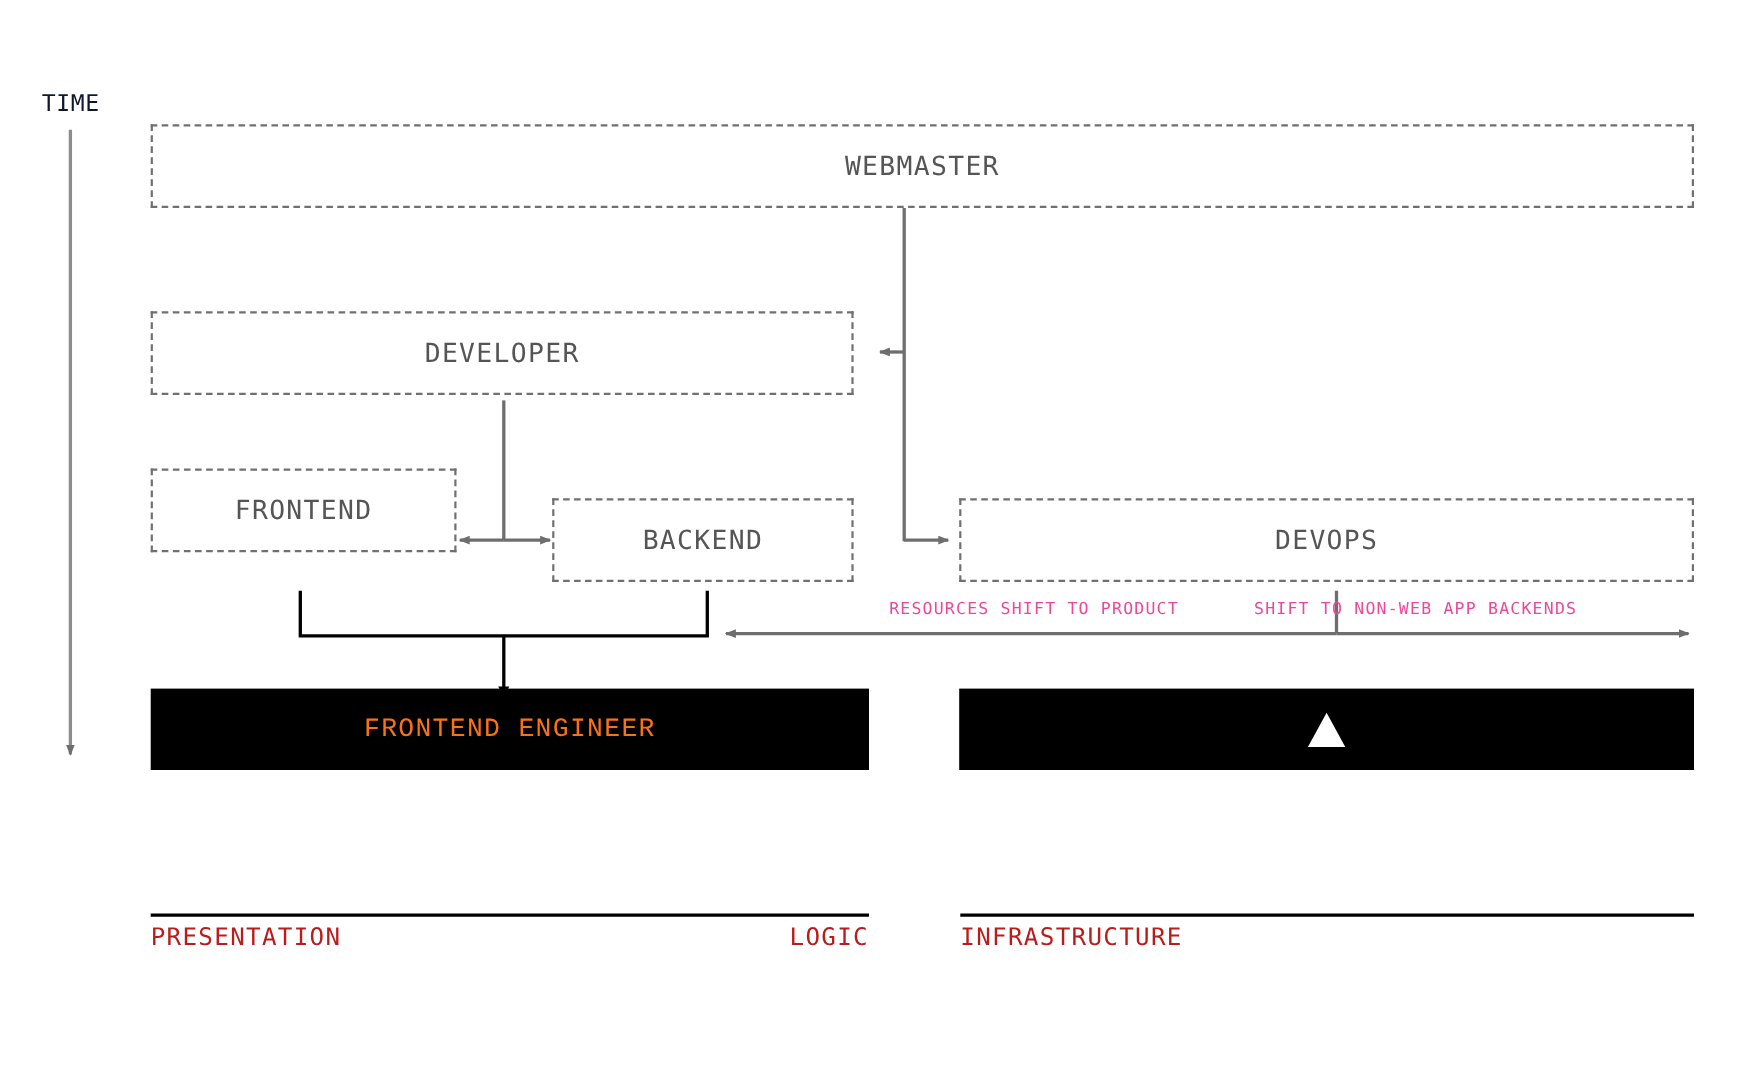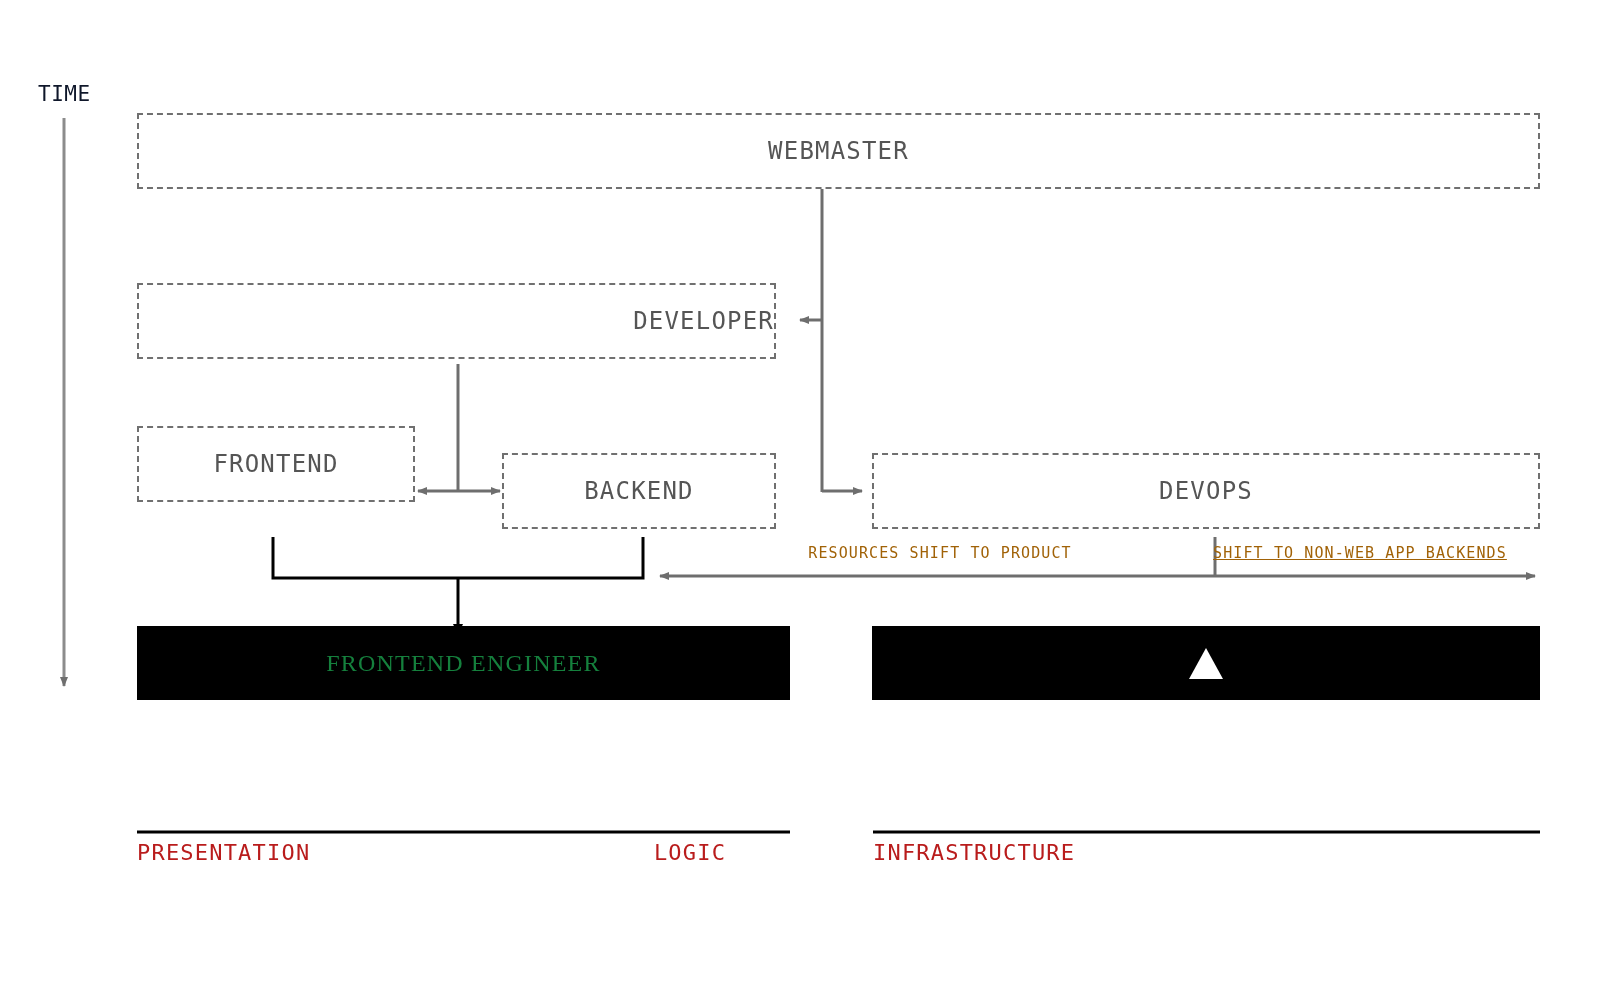--- a/index.html
+++ b/index.html
@@ -53,27 +53,27 @@
     position: absolute;
     background: #000000;
     display: flex;
     align-items: center;
     justify-content: center;
     box-sizing: border-box;
   }
   .solid-box .box-text {
     font-size: 24px;
     letter-spacing: 1.2px;
-    color: #15803d;
-    font-family: Liberation Serif, serif;
+    color: #f97316;
+    font-family: Liberation Mono, monospace;
   }
   .flow-label {
     font-size: 15px;
     letter-spacing: 1.1px;
-    color: #a16207;
+    color: #ec4899;
     position: absolute;
     white-space: pre;
     text-align: center;
   }
   .col-label {
     font-size: 22px;
     letter-spacing: 1.2px;
     color: #b91c1c;
     position: absolute;
     white-space: pre;
@@ -140,47 +140,47 @@
     <g>
       <line x1="137" y1="832" x2="790" y2="832" stroke="#000000" stroke-width="3"></line>
       <line x1="873" y1="832" x2="1540" y2="832" stroke="#000000" stroke-width="3"></line>
     </g>
   </svg>
 
   <div class="dashed-box" style="left:137px; top:113px; width:1403px; height:76px;justify-content:center;">
     <span class="box-text">WEBMASTER</span>
   </div>
 
-  <div class="dashed-box" style="left:137px; top:283px; width:639px; height:76px;justify-content:flex-end;">
+  <div class="dashed-box" style="left:137px; top:283px; width:639px; height:76px;">
     <span class="box-text">DEVELOPER</span>
   </div>
 
   <div class="dashed-box" style="left:137px; top:426px; width:278px; height:76px;">
     <span class="box-text">FRONTEND</span>
   </div>
 
   <div class="dashed-box" style="left:872px; top:453px; width:668px; height:76px;">
     <span class="box-text">DEVOPS</span>
   </div>
 
   <div class="dashed-box" style="left:502px; top:453px; width:274px; height:76px;">
     <span class="box-text">BACKEND</span>
   </div>
 
   <div class="flow-label" style="left:740px; top:544px; width:400px;">RESOURCES SHIFT TO PRODUCT</div>
 
-  <div class="flow-label" style="left:1140px; top:544px; width:440px; text-align:center;text-decoration:underline;">SHIFT TO NON-WEB APP BACKENDS</div>
+  <div class="flow-label" style="left:1140px; top:544px; width:440px; text-align:left;">SHIFT TO NON-WEB APP BACKENDS</div>
 
   <div class="solid-box" style="left:137px; top:626px; width:653px; height:74px;">
     <span class="box-text">FRONTEND ENGINEER</span>
   </div>
 
   <div class="solid-box" style="left:872px; top:626px; width:668px; height:74px;">
     <span class="tri-icon" style="position:relative;"></span>
   </div>
 
   <div class="col-label" style="left:137px; top:840px;">PRESENTATION</div>
 
-  <div class="col-label" style="left:590px; top:840px; width:200px; text-align:center;">LOGIC</div>
+  <div class="col-label" style="left:590px; top:840px; width:200px; text-align:right;">LOGIC</div>
 
   <div class="col-label" style="left:873px; top:840px; width:668px; text-align:left;">INFRASTRUCTURE</div>
 
 </div>
 
 </body></html>

